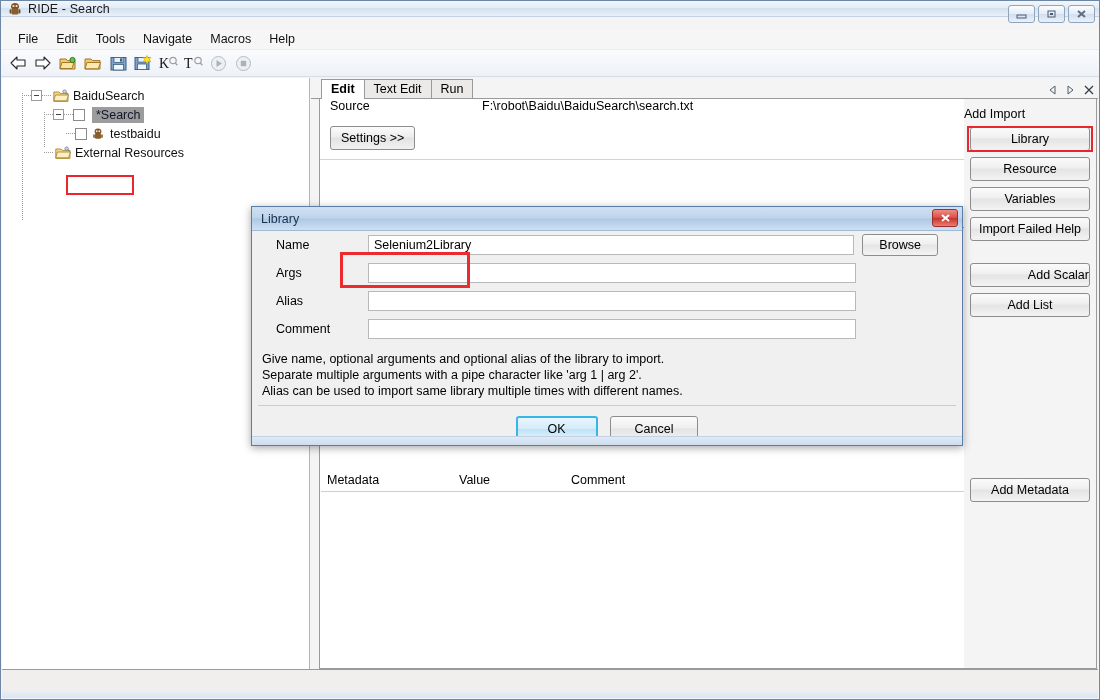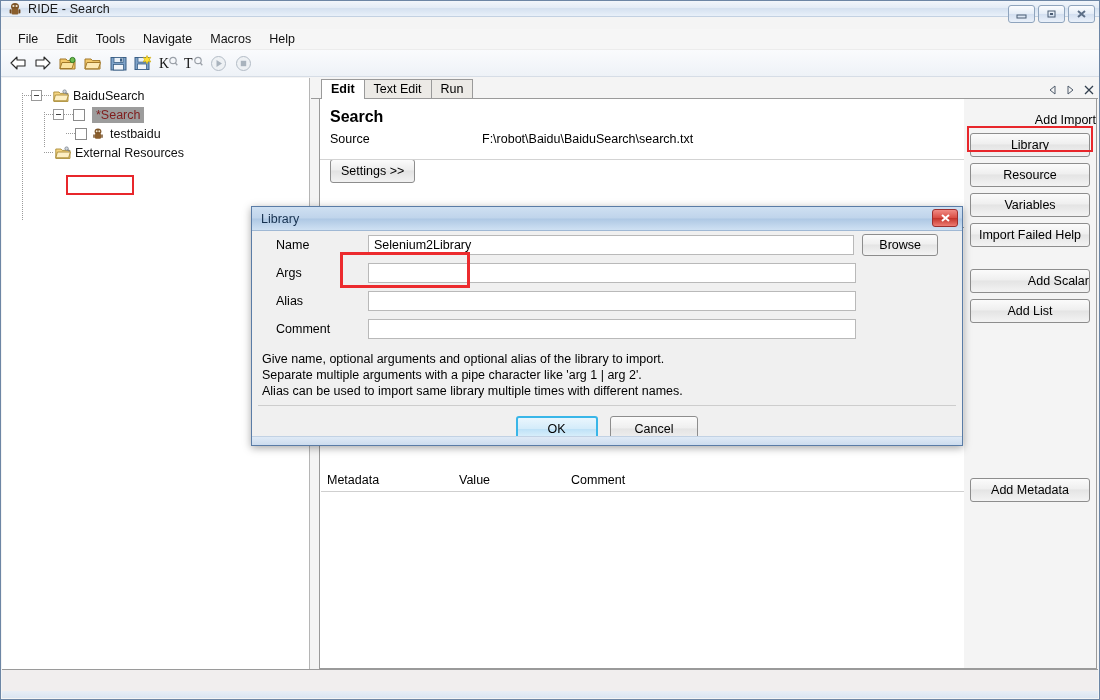--- a/index.html
+++ b/index.html
@@ -96,21 +96,21 @@
     background-image: linear-gradient(to right, #9a9a9a 50%, transparent 50%);
     background-size: 2px 1px; }
   .folder-icon { width: 16px; height: 14px; flex: none; margin: 0 4px 0 2px; }
   .chk {
     width: 12px; height: 12px; border: 1px solid #8a8a8a; background: #fff;
     flex: none; margin-right: 4px; box-sizing: border-box;
   }
   .robot-icon { width: 14px; height: 14px; flex: none; margin-right: 5px; }
   .node-label { color: #111; }
   .sel-label {
-    background: #9c9c9c; color: #7f1d1d; padding: 1px 4px;
+    background: #9c9c9c; color: #0f172a; padding: 1px 4px;
     border-left: 3px solid #fff; border-right: 3px solid #fff;
   }
   .redbox-tree {
     position: absolute; left: 64px; top: 97px;
     width: 68px; height: 20px;
     border: 2px solid #e8262b; box-sizing: border-box; z-index: 30;
   }
   .vline {
     position: absolute; width: 1px;
     background-image: linear-gradient(to bottom, #9a9a9a 50%, transparent 50%);
@@ -184,21 +184,21 @@
     border-bottom: 1px solid #cfcfcf;
     font-size: 12.5px;
   }
   .meta-head div { padding-left: 6px; box-sizing: border-box; }
 
   .side-panel {
     position: absolute; right: 0; top: 0; width: 132px; bottom: 0;
     background: #f4f4f4;
     box-sizing: border-box;
   }
-  .side-title { text-align: right; font-size: 12.5px; margin-top: 14px; }
+  .side-title { text-align: left; font-size: 12.5px; margin-top: 8px; }
   .sbtn {
     display: block; width: 120px; margin: 6px auto 0 auto;
     padding: 4px 0; text-align: center; font-size: 12.5px;
     border: 1px solid #8d8d8d; border-radius: 3px;
     background: linear-gradient(to bottom, #fbfbfb 0%, #efefef 45%, #e4e4e4 50%, #f3f3f3 100%);
     box-sizing: border-box;
   }
   .redbox-lib {
     position: absolute; left: 3px; top: 27px;
     width: 126px; height: 26px;
@@ -484,21 +484,20 @@
         </span>
         <span>
           <svg width="10" height="10" viewBox="0 0 10 10">
               <path d="M1 1 L9 9 M9 1 L1 9" stroke="#33404f" stroke-width="1.3"></path>
             </svg>
         </span>
       </div>
     </div>
 
     <div class="editor-panel">
-      <div class="sec-title">Search</div>
       <div class="src-row">
         <span class="src-label">Source</span>
         <span>F:\robot\Baidu\BaiduSearch\search.txt</span>
       </div>
       <div class="settings-btn">Settings &gt;&gt;</div>
       <div class="hr-line" style="top:60px;"></div>
 
       
       <div class="grid-area"></div>
 

